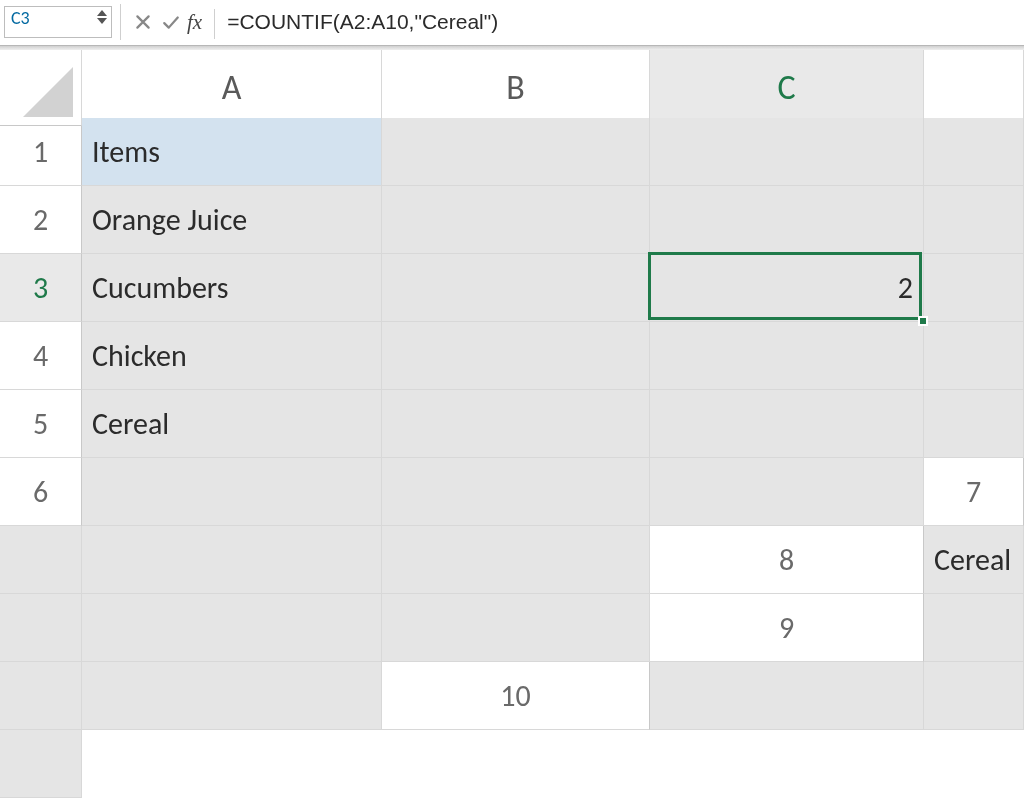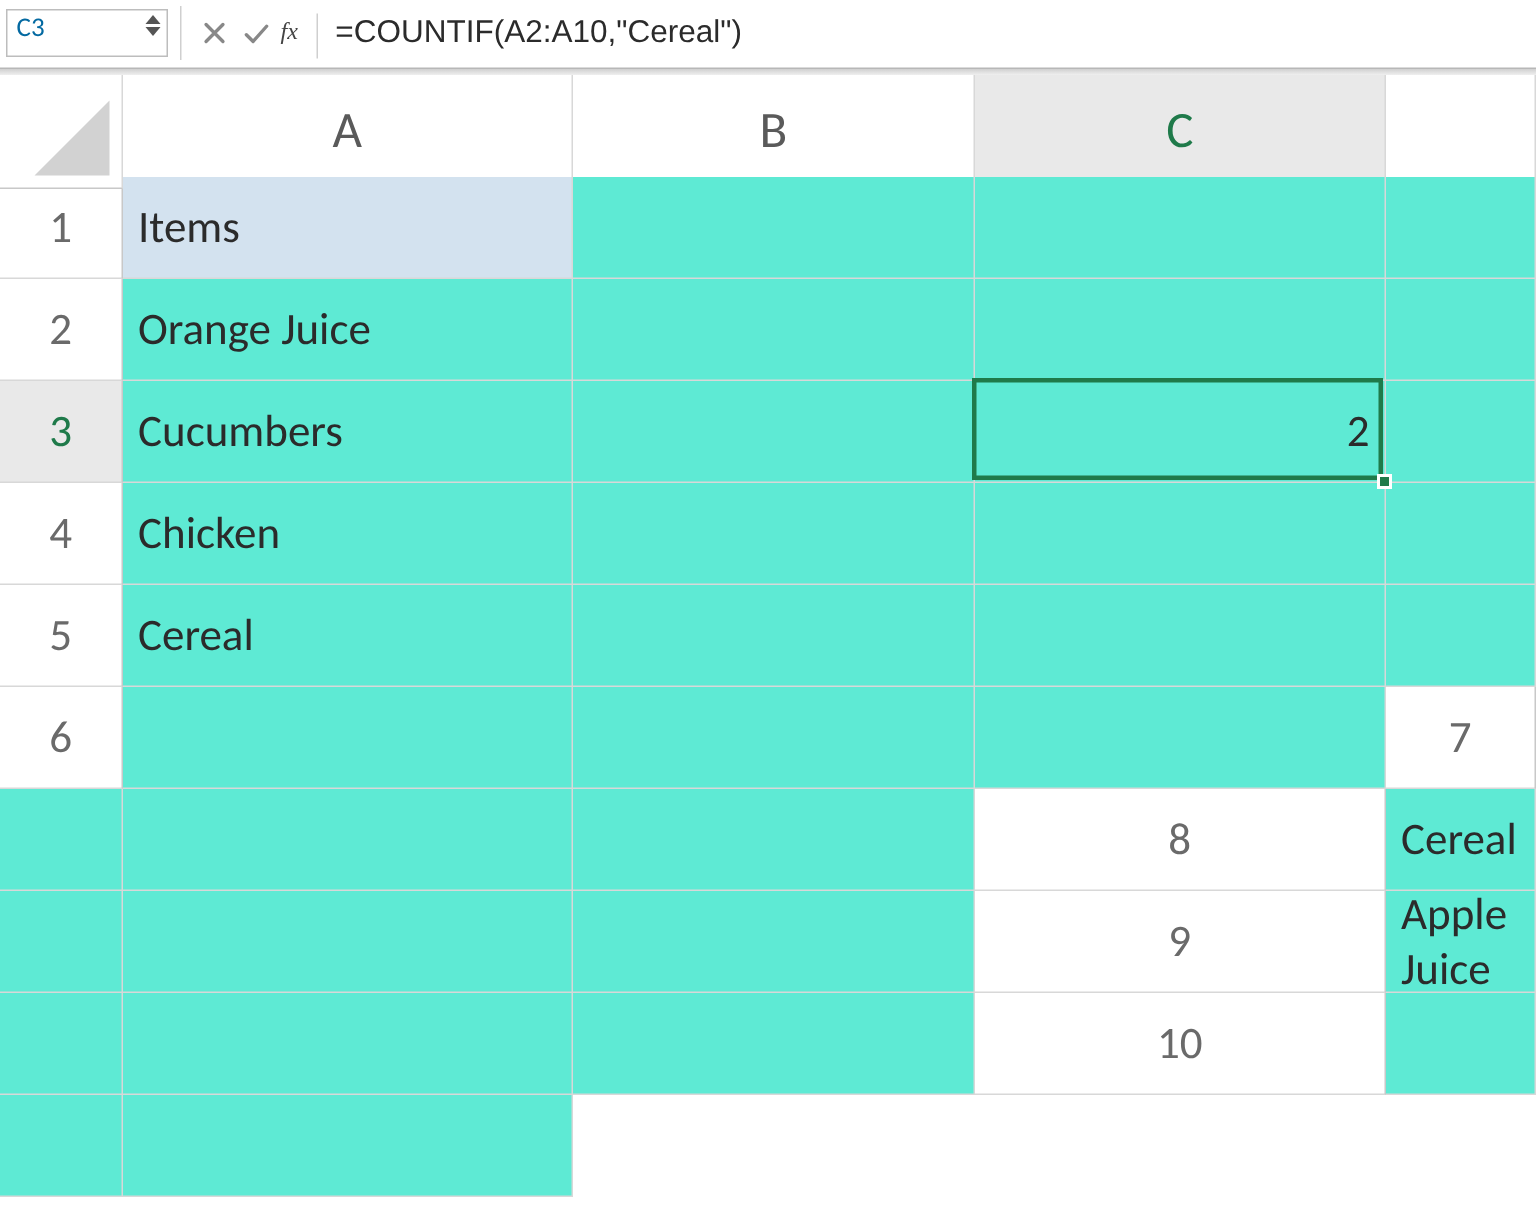--- a/index.html
+++ b/index.html
@@ -53,21 +53,21 @@
 
   .fb-btn {
     width:28px; height:36px; display:flex; align-items:center; justify-content:center;
     color:#777; margin-top:4px;
   }
   .fb-btn svg { width:18px; height:18px; }
 
   .fx-label {
     font-family: "Times New Roman", serif;
     font-style: italic;
-    font-size: 16px;
+    font-size: 21px;
     color:#444;
     margin: 4px 2px 0 2px;
   }
   .mini-divider {
     width:1px; height:30px; background:#cfcfcf; margin: 7px 10px 0 10px;
   }
   .formula-input {
     flex:1;
     height:36px;
     border:none; outline:none;
@@ -117,21 +117,21 @@
   }
   .row-header.selected { background:#e9e9e9; color:#1f7a4a; }
 
   .cell {
     border-right:1px solid #d8d8d8;
     border-bottom:1px solid #d8d8d8;
     display:flex; align-items:center;
     font-size: 30px;
     padding: 0 10px;
     color:#2b2b2b;
-    background:#5eead4;
+    background:#e5e5e5;
     position:relative;
   }
   .cell.header-fill { background:#d3e2ef; }
   .cell.right { justify-content:flex-end; }
 
   
   .selected-cell-outline {
     position:absolute;
     border:3px solid #1f7a4a;
     pointer-events:none;
@@ -269,23 +269,20 @@
   <div class="cell">
       <span>Cereal</span>
     </div>
   <div class="cell"></div>
   <div class="cell"></div>
   <div class="cell"></div>
 
   <div class="row-header">
       <span>9</span>
     </div>
-  <div class="cell">
-      <span>Apple Juice</span>
-    </div>
   <div class="cell"></div>
   <div class="cell"></div>
   <div class="cell"></div>
 
   <div class="row-header">
       <span>10</span>
     </div>
   <div class="cell"></div>
   <div class="cell"></div>
   <div class="cell"></div>

